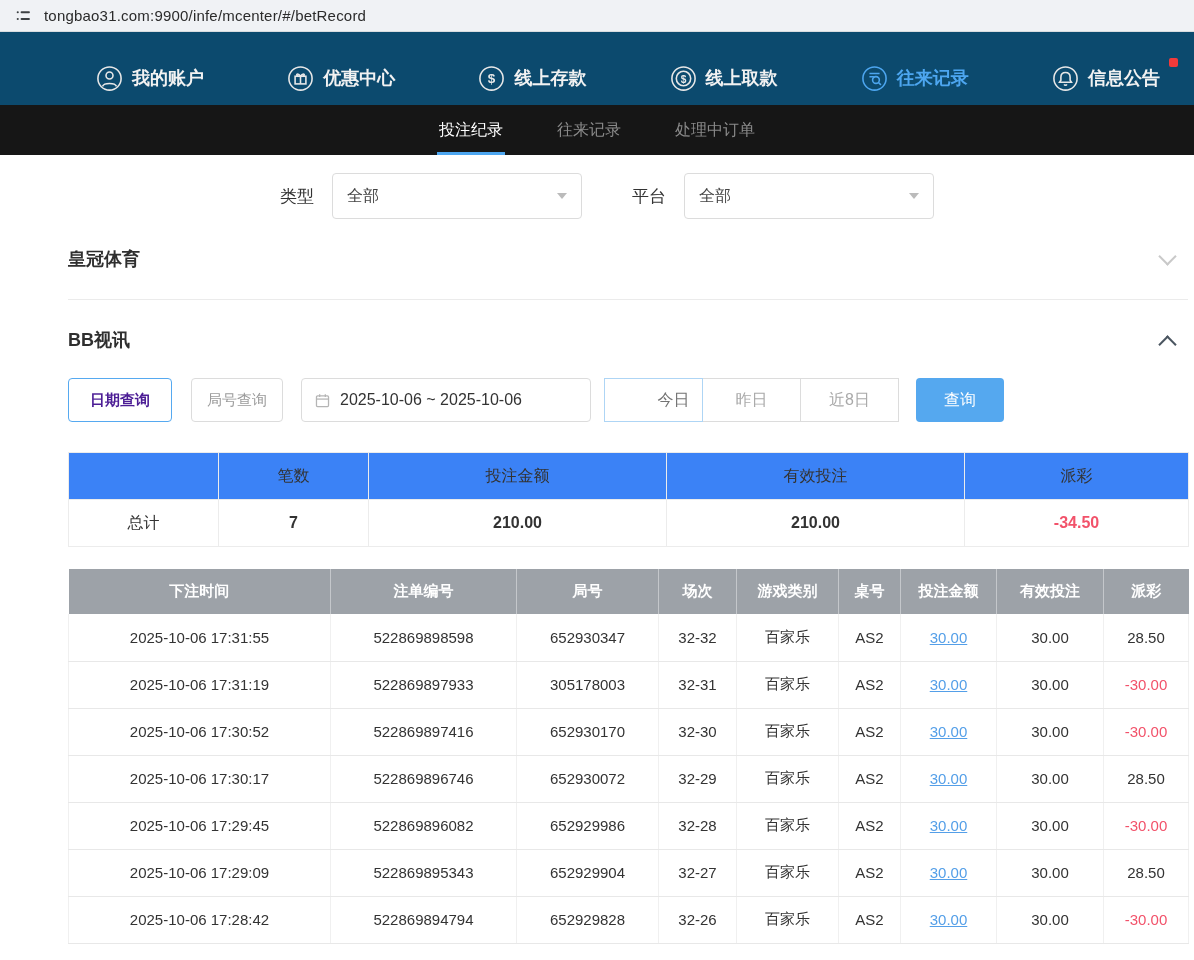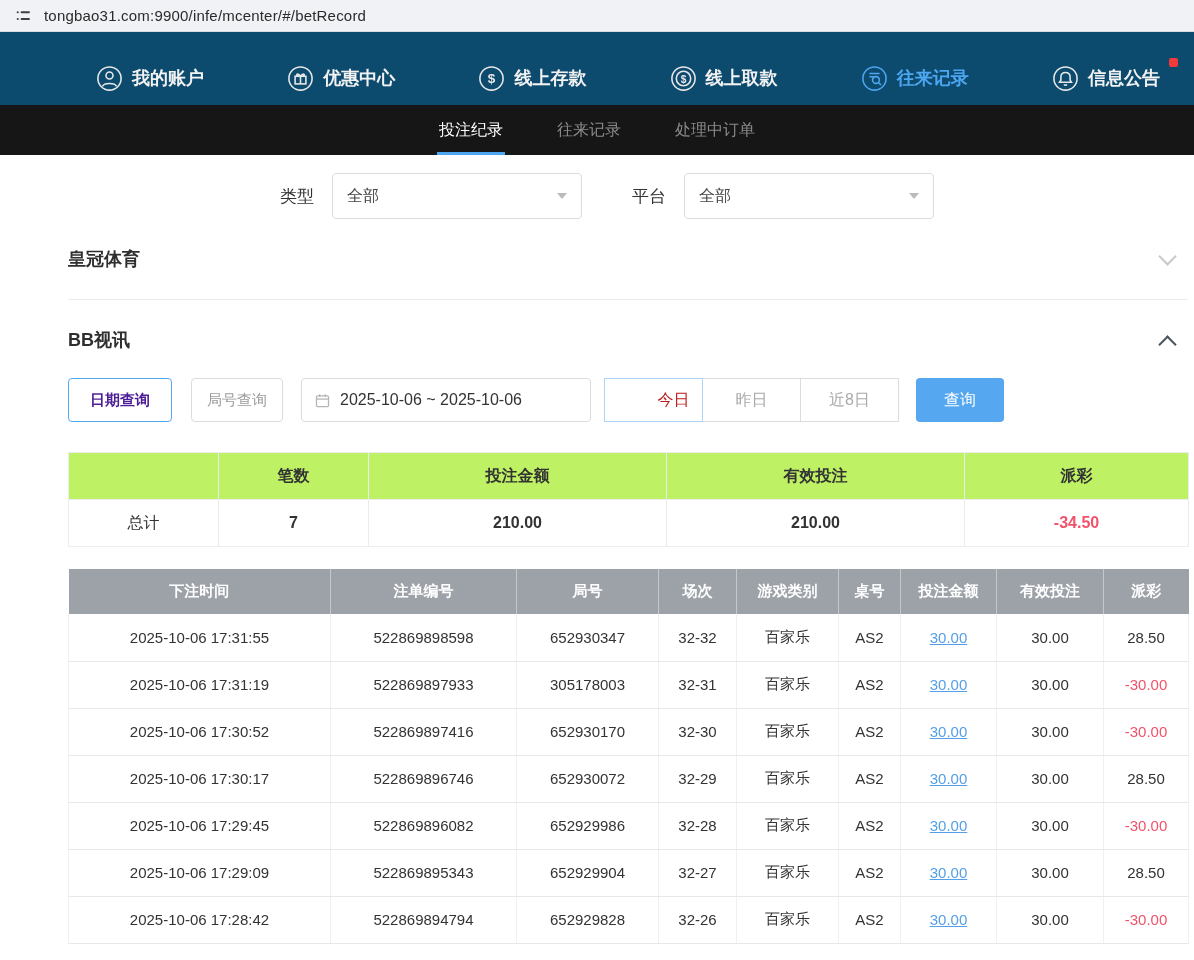--- a/index.html
+++ b/index.html
@@ -62,28 +62,28 @@
     font-family:inherit; }
   .btn-date { width:104px; border:1px solid #56a9f0; color:#4c1d95; font-weight:bold; margin-right:19px; }
   .btn-round { width:92px; border:1px solid #dcdcdc; color:#9a9a9a; margin-right:18px; }
   .date-input { width:290px; height:44px; border:1px solid #dcdcdc; border-radius:4px;
     display:flex; align-items:center; gap:9px; padding:0 12px; margin-right:13px; cursor:pointer; }
   .date-input .date-text { font-size:16px; color:#333; }
   .cal-icon { display:inline-flex; width:17px; height:17px; color:#b5b5b5; }
   .seg { display:flex; margin-right:17px; }
   .seg .btn { width:99px; border:1px solid #dcdcdc; border-radius:0; color:#a9a9a9;
     font-size:16px; margin-left:-1px; background:#fff; }
-  .seg .btn.first { margin-left:0; border-color:#aed5f5; color:#b91c1c; position:relative; z-index:2;padding-left:40px; }
+  .seg .btn.first { margin-left:0; border-color:#aed5f5; color:#737373; position:relative; z-index:2;padding-left:40px; }
   .btn-search { width:88px; border:none; background:#55a8ef; color:#fff; font-size:16px; }
 
   
   .summary { margin-top:30px; width:1120px; border-collapse:collapse; table-layout:fixed; }
   .summary td, .summary th { border:1px solid #ececec; height:47px; text-align:center;
     font-size:16px; font-weight:normal; color:#333; }
-  .summary thead th { background:#bef264;font-weight:bold; }
+  .summary thead th { background:#3b82f6; }
   .summary .num { font-weight:bold; }
 
   
   .bet-table { margin-top:22px; width:1120px; border-collapse:collapse; table-layout:fixed; }
   .bet-table thead th { background:#9da2a8; color:#fff; font-size:15px; font-weight:bold;
     height:45px; border-right:1px solid rgba(255,255,255,.4); }
   .bet-table thead th:last-child { border-right:none; }
   .bet-table tbody td { height:47px; text-align:center; font-size:15px; color:#333;
     border:1px solid #f0f0f0; border-top:none; background:#fff; }
   .bet-table tbody tr td { border-bottom:1px solid #e8e8e8; }

